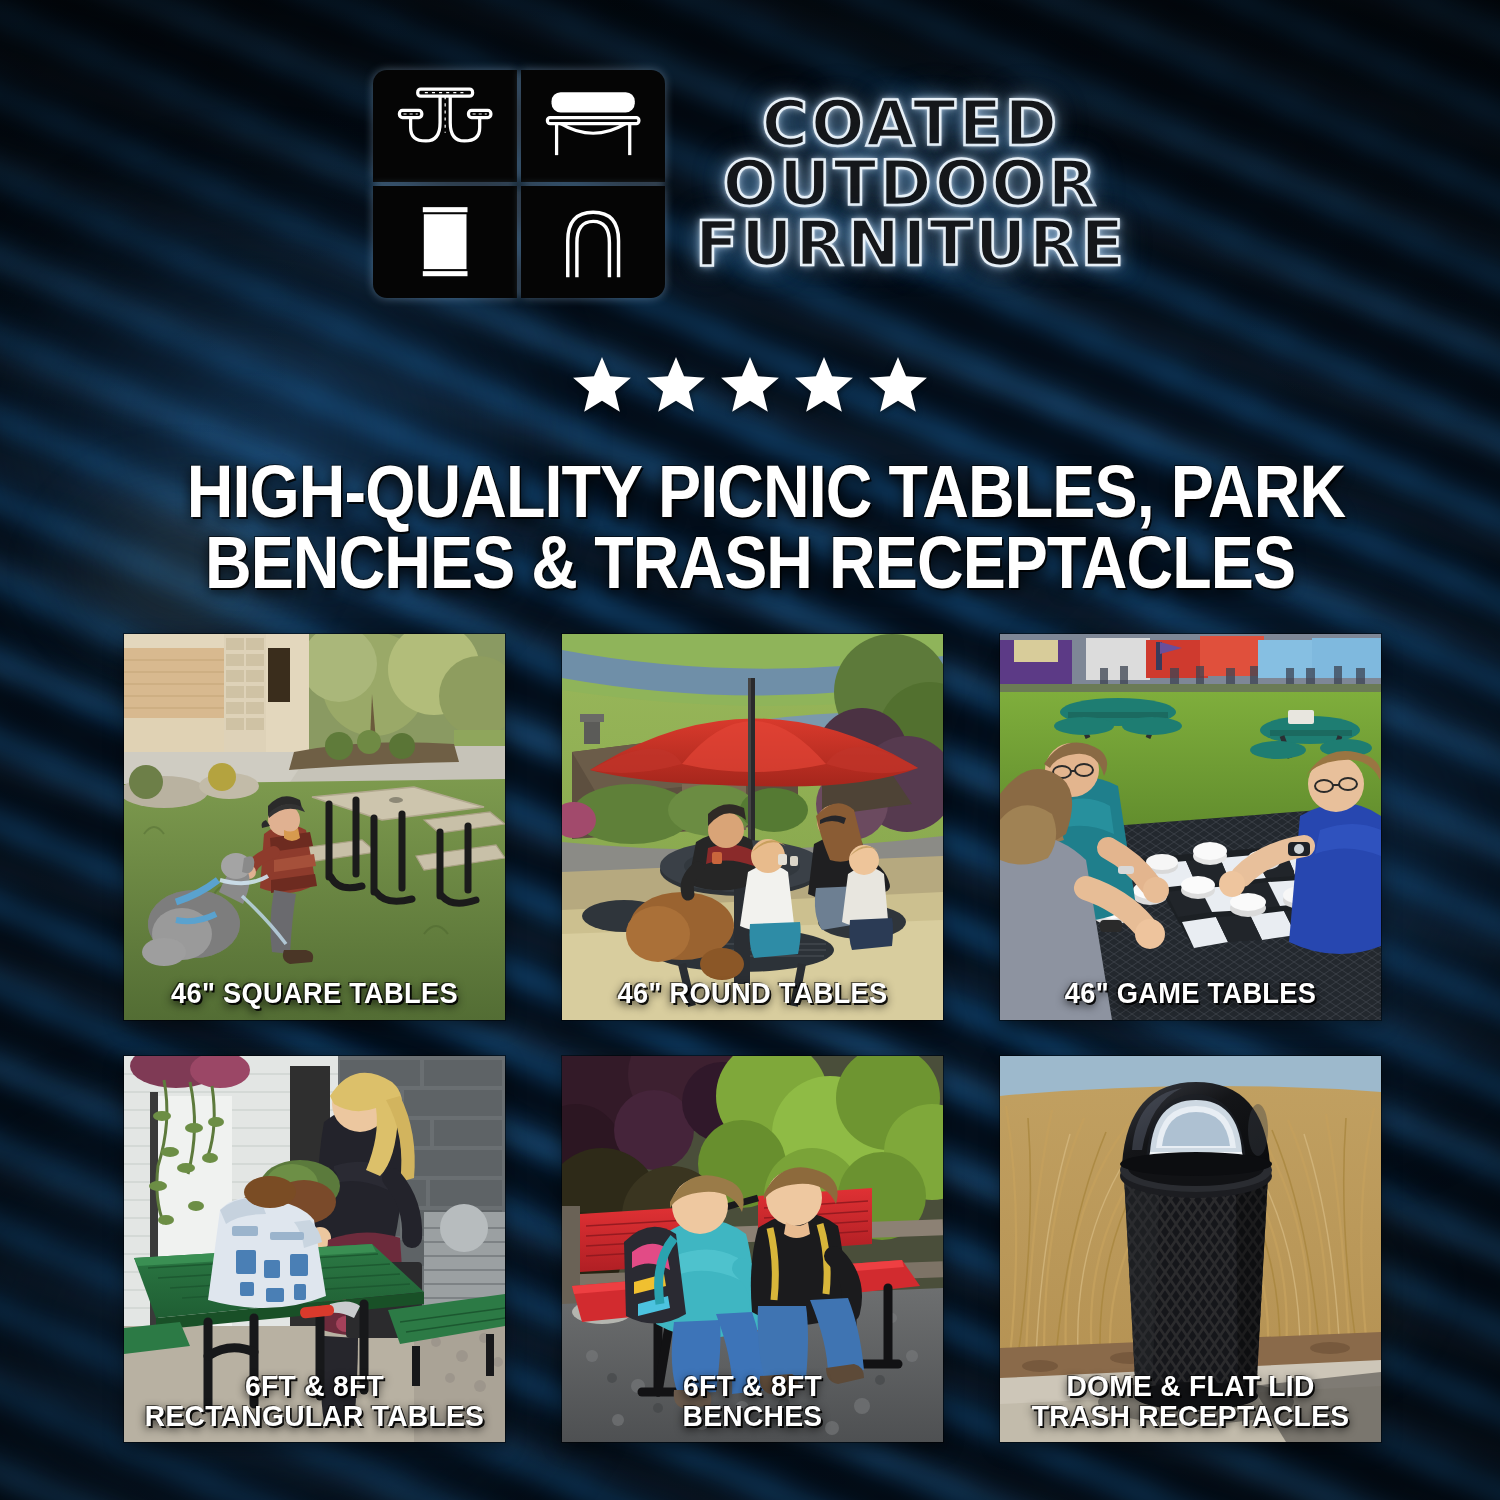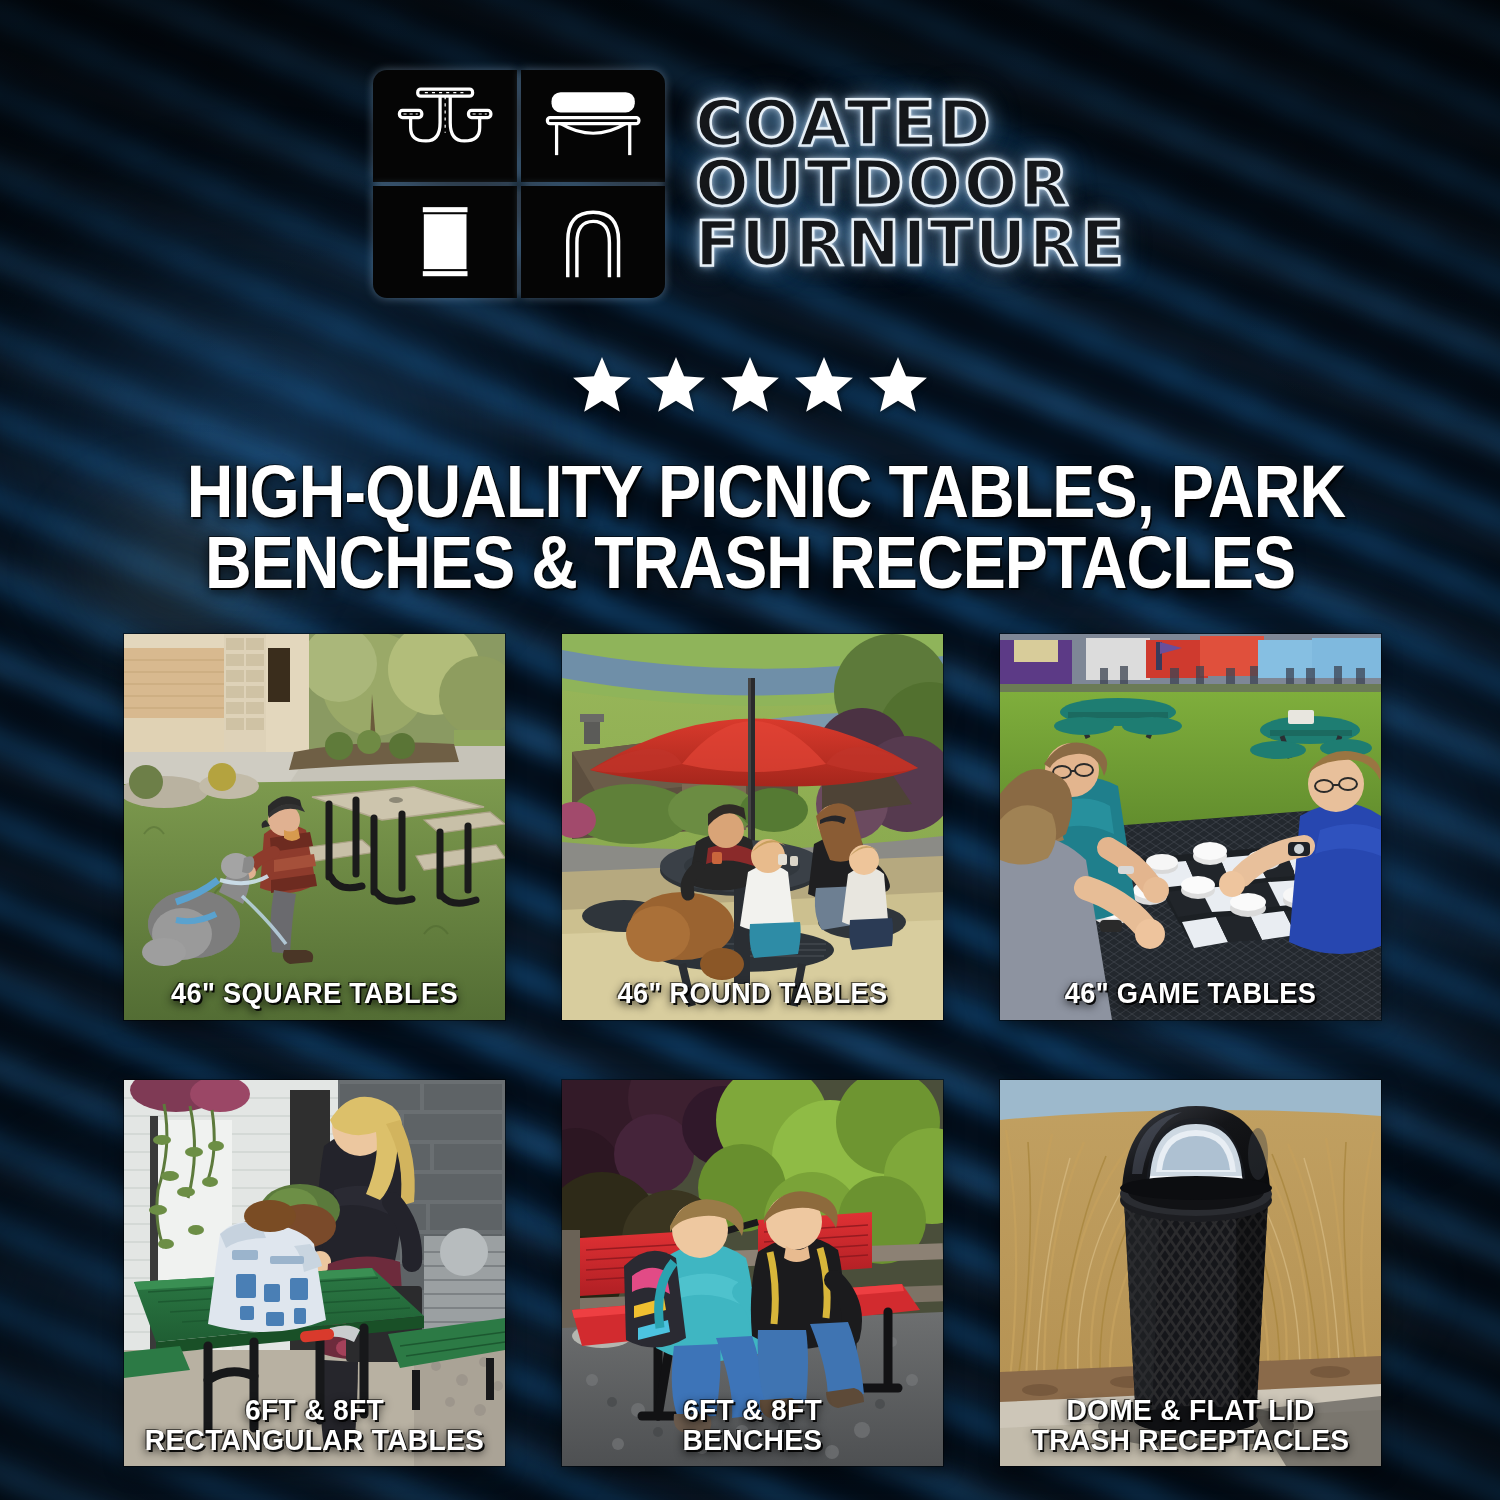--- a/index.html
+++ b/index.html
@@ -49,21 +49,21 @@
   #bg .vig { position:absolute; inset:0;
     background:radial-gradient(ellipse at 50% 42%, rgba(0,0,0,0) 45%, rgba(0,0,0,.45) 100%); }
   #bg .topdark { position:absolute; left:0; top:0; right:0; height:30%;
     background:linear-gradient(180deg, rgba(0,0,0,.55), rgba(0,0,0,0)); }
 
   
   #page { position:absolute; inset:0; }
 
   
   .logo-row { position:absolute; left:0; right:0; top:68px; height:232px;
-    display:flex; justify-content:center; align-items:center; gap:30px; }
+    display:flex; justify-content:center; align-items:center; gap:30px;text-align:center; }
 
   .logo-mark { width:292px; height:228px; display:grid;
     grid-template-columns:1fr 1fr; grid-template-rows:1fr 1fr; gap:4px; }
   .lm-cell { background:#050505; position:relative; display:flex;
     align-items:center; justify-content:center;
     box-shadow:0 0 10px rgba(180,215,245,.40); }
   .lm-cell.tl { border-radius:14px 0 0 0; }
   .lm-cell.tr { border-radius:0 14px 0 0; }
   .lm-cell.bl { border-radius:0 0 0 14px; }
   .lm-cell.br { border-radius:0 0 14px 0; }
@@ -105,21 +105,21 @@
     text-shadow:
       2px 2px 0 rgba(0,0,0,.85),
       -1px -1px 0 rgba(0,0,0,.55),
       0 4px 14px rgba(0,0,0,.75);
     white-space:nowrap;
   }
 
   
   .grid { position:absolute; left:124px; top:634px; width:1258px; }
   .grid-row { display:flex; gap:57px; }
-  .grid-row + .grid-row { margin-top:60px; }
+  .grid-row + .grid-row { margin-top:36px; }
 
   .tile { position:relative; width:381px; height:386px; overflow:hidden;
     background:#132a3e; box-shadow:0 0 0 1px rgba(0,0,0,.45), 0 6px 18px rgba(0,0,0,.45); }
   .tile .scene { position:absolute; inset:0; }
   .tile .cap {
     position:absolute; left:0; right:0; bottom:12px;
     text-align:center;
     font-family:"Liberation Sans", sans-serif;
     font-weight:bold; font-size:29px; line-height:1.0;
     letter-spacing:.3px;

